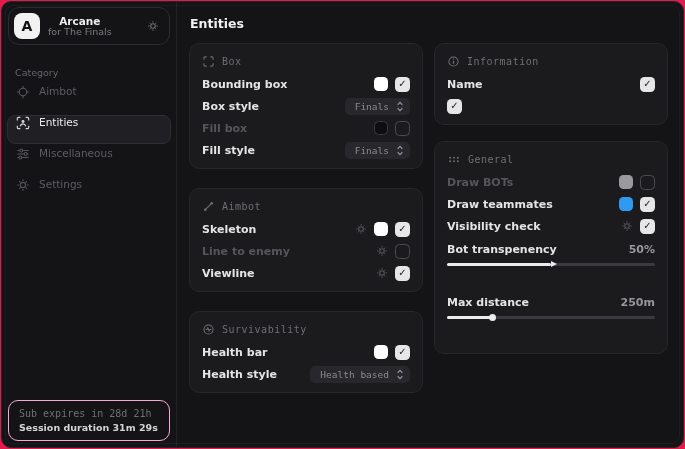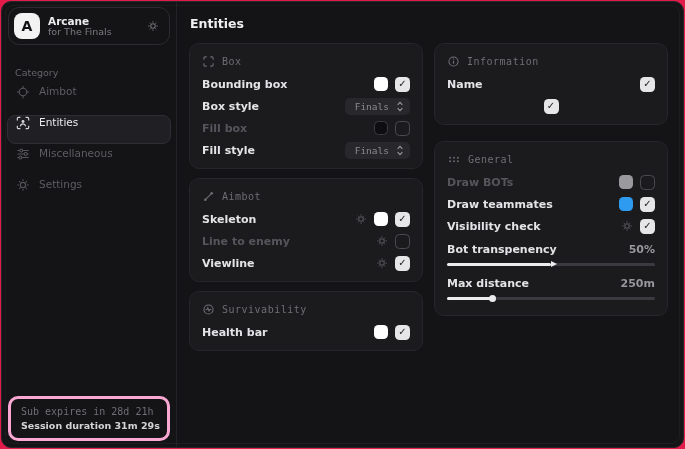--- a/index.html
+++ b/index.html
@@ -9,73 +9,73 @@
     border-radius:10px;display:flex;overflow:hidden;}
   .window::after{content:"";position:absolute;inset:3px;border:1px solid rgba(255,255,255,0.04);
     border-radius:8px;pointer-events:none;}
 
   
   .sidebar{width:174px;flex-shrink:0;border-right:1px solid #222226;position:relative;}
   .brand{margin:5px 6px 0 6px;height:36px;border:1px solid #2c2c31;border-radius:11px;
     display:flex;align-items:center;gap:8px;padding:0 10px 0 5px;}
   .logo{width:26px;height:26px;background:#f2f2f3;border-radius:8px;color:#121214;
     font-weight:bold;font-size:14px;display:flex;align-items:center;justify-content:center;}
-  .brand-text{display:flex;flex-direction:column;line-height:1.15;}
+  .brand-text{display:flex;flex-direction:column;line-height:1.15;text-align:center;}
   .brand-name{font-size:10.5px;font-weight:bold;color:#ededef;}
   .brand-sub{font-size:9.5px;color:#7b7b80;}
   .brand-gear{margin-left:auto;color:#707075;display:flex;}
   .cat-label{margin:22px 0 6px 13px;font-size:9.5px;color:#64646a;}
   .nav{display:flex;flex-direction:column;gap:2px;padding:0 5px;}
   .nav-item{height:27px;display:flex;align-items:flex-start;gap:9px;padding:0 8px;
     border:1px solid transparent;border-radius:8px;font-size:10.5px;font-weight:400;
     color:#5d5d63;cursor:pointer;}
   .nav-item .nicon{display:flex;color:#55555b;}
   .nav-item.active{background:#202024;border-color:#2e2e34;color:#ebebee;}
   .nav-item.active .nicon{color:#d8d8db;}
-  .status-box{position:absolute;left:6px;right:6px;bottom:6px;border:3px solid #f9a8d4;
+  .status-box{position:absolute;left:6px;right:6px;bottom:6px;border:1px solid #f9a8d4;
     border-radius:10px;padding:7px 10px 7px;}
   .status-line1{font-family:"DejaVu Sans Mono","Liberation Mono",monospace;
     font-size:10px;color:#6f6f74;white-space:nowrap;}
   .status-line2{font-size:9.5px;font-weight:bold;color:#d4d4d7;margin-top:3px;white-space:nowrap;}
 
   
   .main{flex:1;padding:13px 15px 0 12px;}
   .page-title{font-size:12.5px;font-weight:bold;color:#f0f0f2;margin:1px 0 12px 1px;}
   .columns{display:flex;gap:11px;align-items:flex-start;}
   .col{flex:1;min-width:0;display:flex;flex-direction:column;}
-  .col-left > .card{margin-bottom:9px;}
+  .col-left > .card{margin-bottom:19px;}
   .col-right > .card{margin-bottom:16px;}
   .card{background:#1b1b1e;border:1px solid #26262b;border-radius:10px;
     padding:10px 12px 7px;}
   .card-head{display:flex;align-items:center;gap:8px;margin:2px 0 6px 1px;
     font-family:"DejaVu Sans Mono","Liberation Mono",monospace;
     font-size:10px;letter-spacing:.5px;color:#6e6e73;}
   .card-head .hicon{display:flex;color:#6e6e73;}
-  .row{display:flex;align-items:center;height:22px;justify-content:center;}
+  .row{display:flex;align-items:center;height:22px;}
   .row-label{flex:1;font-size:11px;font-weight:600;color:#e4e4e7;white-space:nowrap;}
   .row.disabled .row-label{color:#55555b;}
   .ctrls{display:flex;align-items:center;gap:7px;}
 
   .swatch{width:14px;height:14px;border-radius:4.5px;cursor:pointer;flex-shrink:0;}
   .swatch.dark{border:1px solid #3a3a40;box-sizing:border-box;}
   .cb{width:15px;height:15px;border-radius:4.5px;box-sizing:border-box;cursor:pointer;
     display:flex;align-items:center;justify-content:center;flex-shrink:0;}
   .cb.checked{background:#e6e6e9;}
   .cb.checked::after{content:"✓";font-size:10px;font-weight:bold;color:#1c1c1f;line-height:1;}
   .cb.unchecked{border:1.5px solid #5e5e65;background:transparent;}
   .row.disabled .cb.unchecked{border-color:#4a4a51;}
 
   .dd{display:flex;align-items:center;gap:7px;height:17px;background:#27272c;
     border:none;border-radius:5px;padding:0 6px 0 10px;cursor:pointer;
     font-family:"DejaVu Sans Mono","Liberation Mono",monospace;font-size:9.5px;color:#8a8a90;}
   .dd .dicon{display:flex;color:#9a9aa0;}
 
   .mini-gear{display:flex;color:#57575e;cursor:pointer;}
 
-  .slider-block{margin-top:3px;margin-bottom:8px;}
+  .slider-block{margin-top:3px;margin-bottom:27px;}
   .slider-head{display:flex;align-items:center;height:18px;}
   .slider-head .row-label{flex:1;}
   .slider-value{font-size:11px;font-weight:600;color:#97979c;}
   .slider{position:relative;height:3px;background:#3a3a40;border-radius:2px;
     margin-top:5px;cursor:pointer;}
   .slider .fill{position:relative;height:100%;background:#ececef;border-radius:2px;}
   .fill.thumb-arrow::after{content:"";position:absolute;right:-6px;top:-2px;
     border-left:6px solid #ececef;border-top:3.5px solid transparent;
     border-bottom:3.5px solid transparent;}
   .fill.thumb-dot::after{content:"";position:absolute;right:-3px;top:-2px;
@@ -266,20 +266,31 @@
             </span>
             <span>Survivability</span>
           </div>
           <div class="row">
             <span class="row-label">Health bar</span>
             <span class="ctrls">
               <span class="swatch" style="background: rgb(255, 255, 255);"></span>
               <span class="cb checked"></span>
             </span>
           </div>
+          <div class="row">
+            <span class="row-label">Health style</span>
+            <button class="dd">
+              <span>Health based</span>
+              <span class="dicon">
+                <svg width="8" height="11" viewBox="0 0 10 14">
+                      <path d="M2 5l3-3.2L8 5M2 9l3 3.2L8 9" fill="none" stroke="currentColor" stroke-width="1.4"></path>
+                    </svg>
+              </span>
+            </button>
+          </div>
         </div>
       </div>
 
       <div class="col col-right">
 
         <div class="card">
           <div class="card-head">
             <span class="hicon">
               <svg width="11" height="11" viewBox="0 0 12 12">
                     <circle cx="6" cy="6" r="5" fill="none" stroke="currentColor" stroke-width="1.1"></circle>

